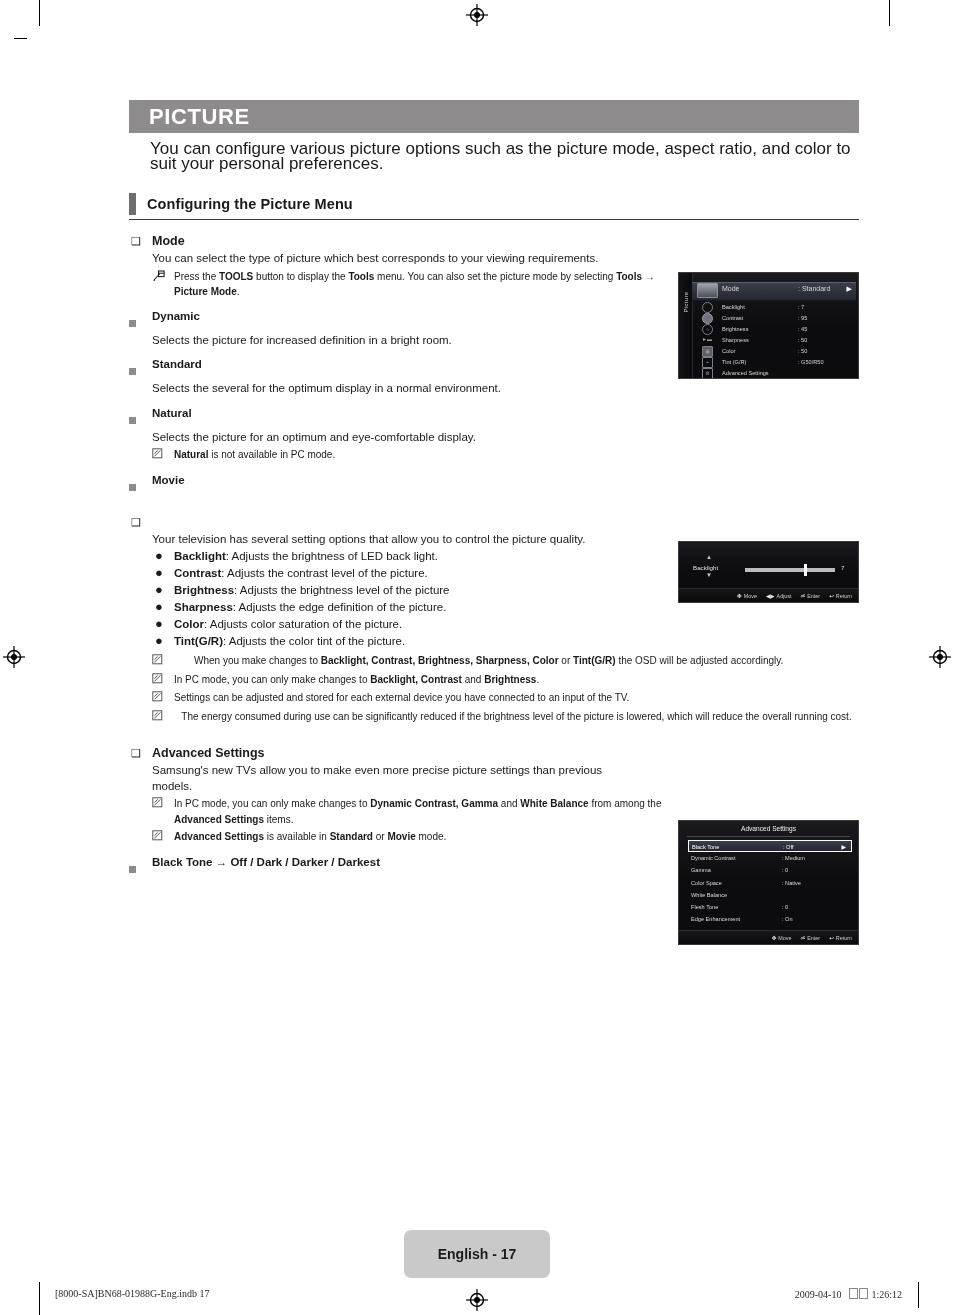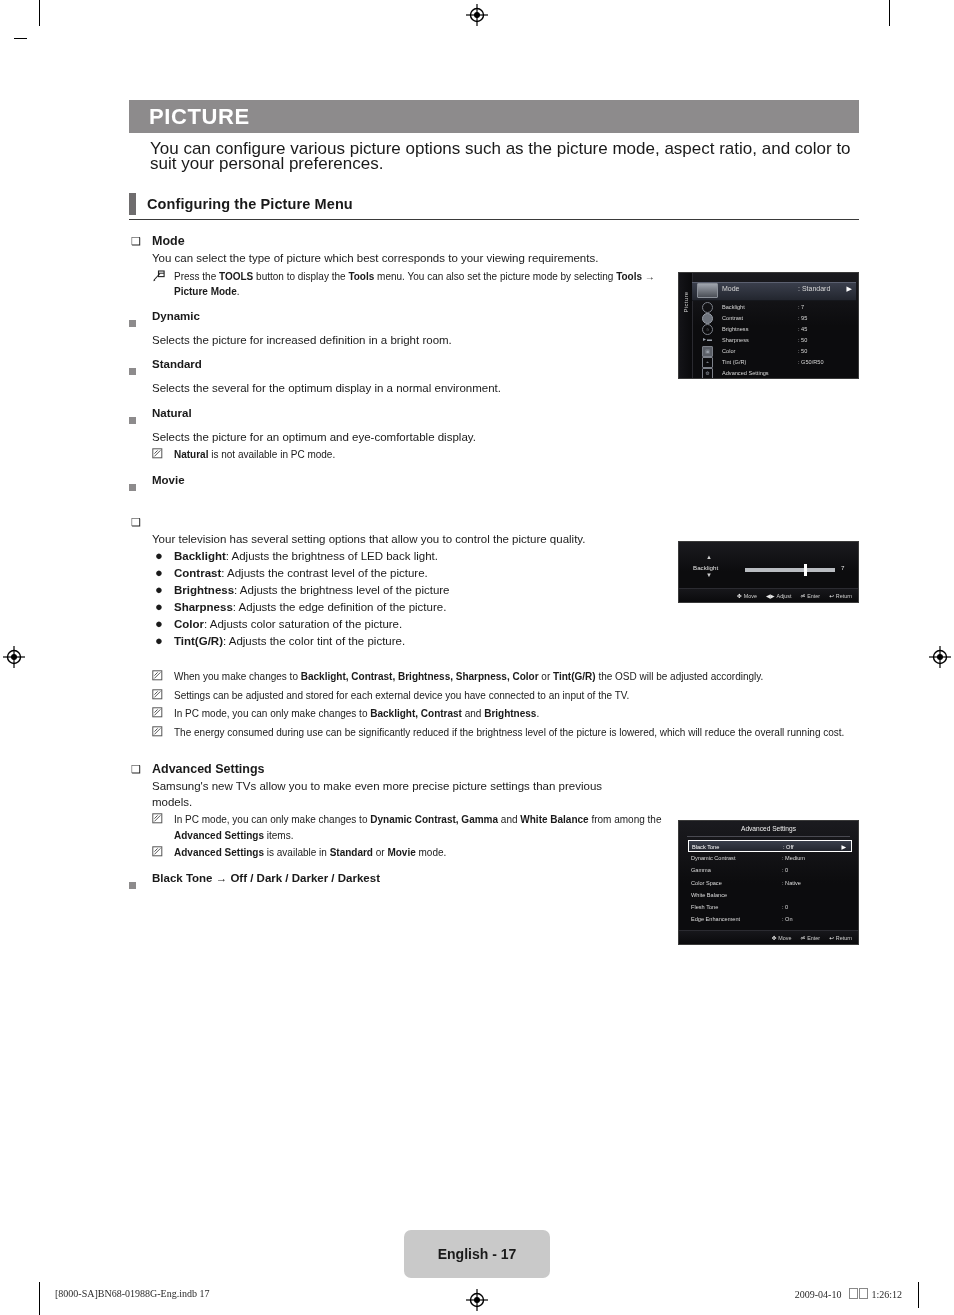--- a/index.html
+++ b/index.html
@@ -526,59 +526,59 @@
         <div class="dot">●</div>
         <div><b>Color</b><span>: Adjusts color saturation of the picture.</span></div>
       </div>
       <div class="bullet">
         <div class="dot">●</div>
         <div><b>Tint(G/R)</b><span>: Adjusts the color tint of the picture.</span></div>
       </div>
     </div>
 
     <div style="width:730px;">
-      <div class="note" style="margin-top:20px;">
+      <div class="note" style="margin-top:4px;gap:20px;">
         <div class="ic">
           <svg width="11" height="11" viewBox="0 0 11 11">
               <rect x="0.8" y="0.8" width="9" height="9" fill="none" stroke="#555" stroke-width="1"></rect>
               <path d="M2.4 8.4 L8.4 2.4" stroke="#555" stroke-width="1"></path>
               <path d="M2.4 5.6 L5.6 2.4" stroke="#555" stroke-width="1"></path>
             </svg>
         </div>
         <div class="tx"><span>When you make changes to </span><b>Backlight, Contrast, Brightness, Sharpness, Color</b><span> or </span><b>Tint(G/R)</b><span> the OSD will be adjusted accordingly.</span></div>
       </div>
       <div class="note">
         <div class="ic">
           <svg width="11" height="11" viewBox="0 0 11 11">
               <rect x="0.8" y="0.8" width="9" height="9" fill="none" stroke="#555" stroke-width="1"></rect>
               <path d="M2.4 8.4 L8.4 2.4" stroke="#555" stroke-width="1"></path>
               <path d="M2.4 5.6 L5.6 2.4" stroke="#555" stroke-width="1"></path>
             </svg>
         </div>
-        <div class="tx">Settings can be adjusted and stored for each external device you have connected to an input of the TV.</div>
+        <div class="tx"><span>In PC mode, you can only make changes to </span><b>Backlight, Contrast</b><span> and </span><b>Brightness</b><span>.</span></div>
       </div>
       <div class="note">
         <div class="ic">
           <svg width="11" height="11" viewBox="0 0 11 11">
               <rect x="0.8" y="0.8" width="9" height="9" fill="none" stroke="#555" stroke-width="1"></rect>
               <path d="M2.4 8.4 L8.4 2.4" stroke="#555" stroke-width="1"></path>
               <path d="M2.4 5.6 L5.6 2.4" stroke="#555" stroke-width="1"></path>
             </svg>
         </div>
-        <div class="tx"><span>In PC mode, you can only make changes to </span><b>Backlight, Contrast</b><span> and </span><b>Brightness</b><span>.</span></div>
+        <div class="tx">Settings can be adjusted and stored for each external device you have connected to an input of the TV.</div>
       </div>
       <div class="note">
         <div class="ic">
           <svg width="11" height="11" viewBox="0 0 11 11">
               <rect x="0.8" y="0.8" width="9" height="9" fill="none" stroke="#555" stroke-width="1"></rect>
               <path d="M2.4 8.4 L8.4 2.4" stroke="#555" stroke-width="1"></path>
               <path d="M2.4 5.6 L5.6 2.4" stroke="#555" stroke-width="1"></path>
             </svg>
         </div>
-        <div class="tx" style="max-width:690px;">The energy consumed during use can be significantly reduced if the brightness level of the picture is lowered, which will reduce the overall running cost.</div>
+        <div class="tx" style="max-width:690px;text-align:center;">The energy consumed during use can be significantly reduced if the brightness level of the picture is lowered, which will reduce the overall running cost.</div>
       </div>
     </div>
 
     <div class="l1" style="margin-top:20px;">
       <div class="mk">❑</div>
       <div class="hd">Advanced Settings</div>
     </div>
     <div class="txtcol">
       <div class="para" style="max-width:490px;">Samsung's new TVs allow you to make even more precise picture settings than previous models.</div>
 

